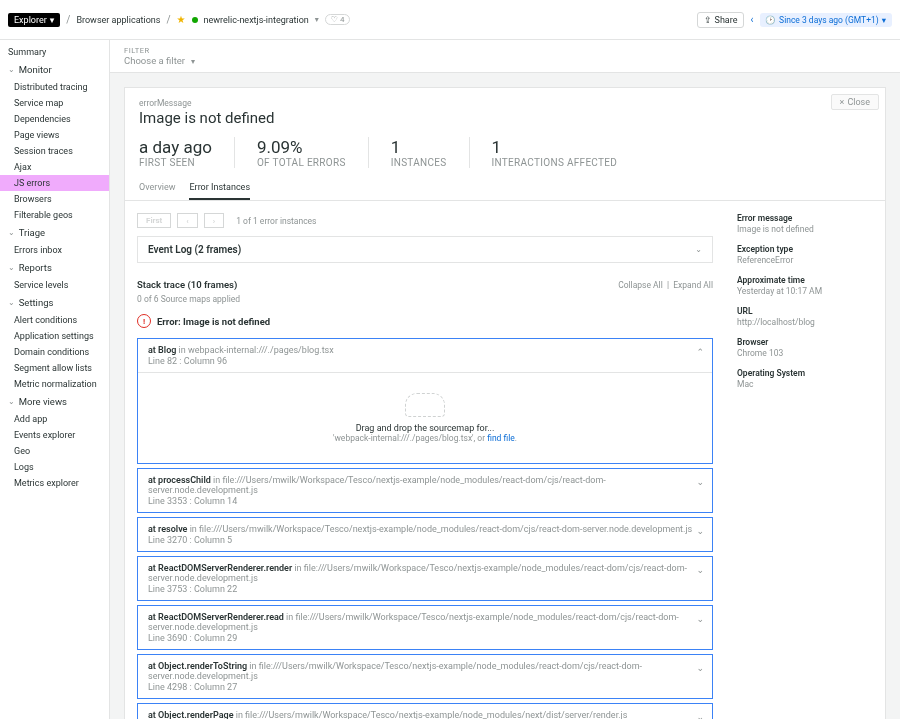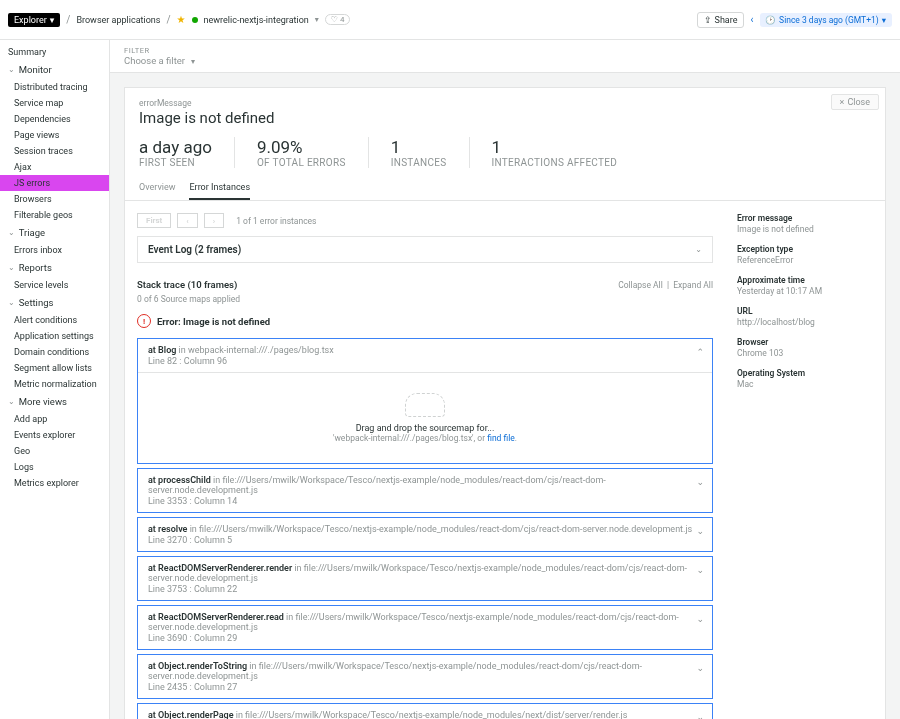--- a/index.html
+++ b/index.html
@@ -11,21 +11,21 @@
 .star { color:#f0b400; font-size:10px; }
 .dot-green { width:6px; height:6px; border-radius:50%; background:#11a600; display:inline-block; }
 .tag-pill { border:1px solid #d5d7d7; border-radius:8px; padding:0 5px; font-size:8px; color:#8e9494; display:inline-flex; align-items:center; gap:2px; }
 .spacer { flex:1; }
 .share-btn { border:1px solid #d5d7d7; border-radius:3px; padding:2px 6px; font-size:9px; display:flex; align-items:center; gap:3px; background:#fff; }
 .time-pill { background:#e8f0ff; color:#0b6dd6; padding:2px 6px; border-radius:3px; font-size:8.5px; display:flex; align-items:center; gap:3px; }
 .star2 { color:#0b6dd6; }
 .layout { display:flex; }
 .sidebar { width:110px; background:#fff; border-right:1px solid #e3e4e4; min-height:697px; padding-top:4px; }
 .side-item { padding:3px 8px 3px 14px; font-size:9px; color:#2a3434; cursor:pointer; }
-.side-item.active { background:#d946ef; }
+.side-item.active { background:#f0abfc; }
 .side-group { display:flex; align-items:center; gap:4px; padding:4px 8px; font-size:9.5px; color:#2a3434; cursor:pointer; }
 .chev { font-size:8px; color:#8e9494; }
 .main { flex:1; }
 .filter-bar { background:#fff; border-bottom:1px solid #e3e4e4; padding:6px 14px; }
 .filter-lbl { font-size:7.5px; color:#8e9494; letter-spacing:.5px; }
 .filter-val { font-size:9.5px; color:#8e9494; display:flex; align-items:flex-end; gap:6px; }
 .panel { margin:14px; background:#fff; border:1px solid #e3e4e4; position:relative; }
 .close-btn { position:absolute; top:6px; right:6px; border:1px solid #e3e4e4; padding:2px 8px; font-size:9px; color:#8e9494; border-radius:2px; display:flex; align-items:center; gap:3px; background:#fafafa; }
 .err-head { padding:10px 14px 0; }
 .err-lbl { font-size:8.5px; color:#8e9494; }
@@ -238,21 +238,21 @@
               <div class="frame">
                 <div class="frame-hd"><span class="fn">at resolve</span><span class="loc"> in file:///Users/mwilk/Workspace/Tesco/nextjs-example/node_modules/react-dom/cjs/react-dom-server.node.development.js</span><span class="line">Line 3270 : Column 5</span><span class="frame-chev">⌄</span></div>
               </div>
               <div class="frame">
                 <div class="frame-hd"><span class="fn">at ReactDOMServerRenderer.render</span><span class="loc"> in file:///Users/mwilk/Workspace/Tesco/nextjs-example/node_modules/react-dom/cjs/react-dom-server.node.development.js</span><span class="line">Line 3753 : Column 22</span><span class="frame-chev">⌄</span></div>
               </div>
               <div class="frame">
                 <div class="frame-hd"><span class="fn">at ReactDOMServerRenderer.read</span><span class="loc"> in file:///Users/mwilk/Workspace/Tesco/nextjs-example/node_modules/react-dom/cjs/react-dom-server.node.development.js</span><span class="line">Line 3690 : Column 29</span><span class="frame-chev">⌄</span></div>
               </div>
               <div class="frame">
-                <div class="frame-hd"><span class="fn">at Object.renderToString</span><span class="loc"> in file:///Users/mwilk/Workspace/Tesco/nextjs-example/node_modules/react-dom/cjs/react-dom-server.node.development.js</span><span class="line">Line 2435 : Column 27</span><span class="frame-chev">⌄</span></div>
+                <div class="frame-hd"><span class="fn">at Object.renderToString</span><span class="loc"> in file:///Users/mwilk/Workspace/Tesco/nextjs-example/node_modules/react-dom/cjs/react-dom-server.node.development.js</span><span class="line">Line 4298 : Column 27</span><span class="frame-chev">⌄</span></div>
               </div>
               <div class="frame">
                 <div class="frame-hd"><span class="fn">at Object.renderPage</span><span class="loc"> in file:///Users/mwilk/Workspace/Tesco/nextjs-example/node_modules/next/dist/server/render.js</span><span class="line">Line 596 : Column 45</span><span class="frame-chev">⌄</span></div>
               </div>
               <div class="frame">
                 <div class="frame-hd"></div>
               </div>
             </div>
 
         </div>

